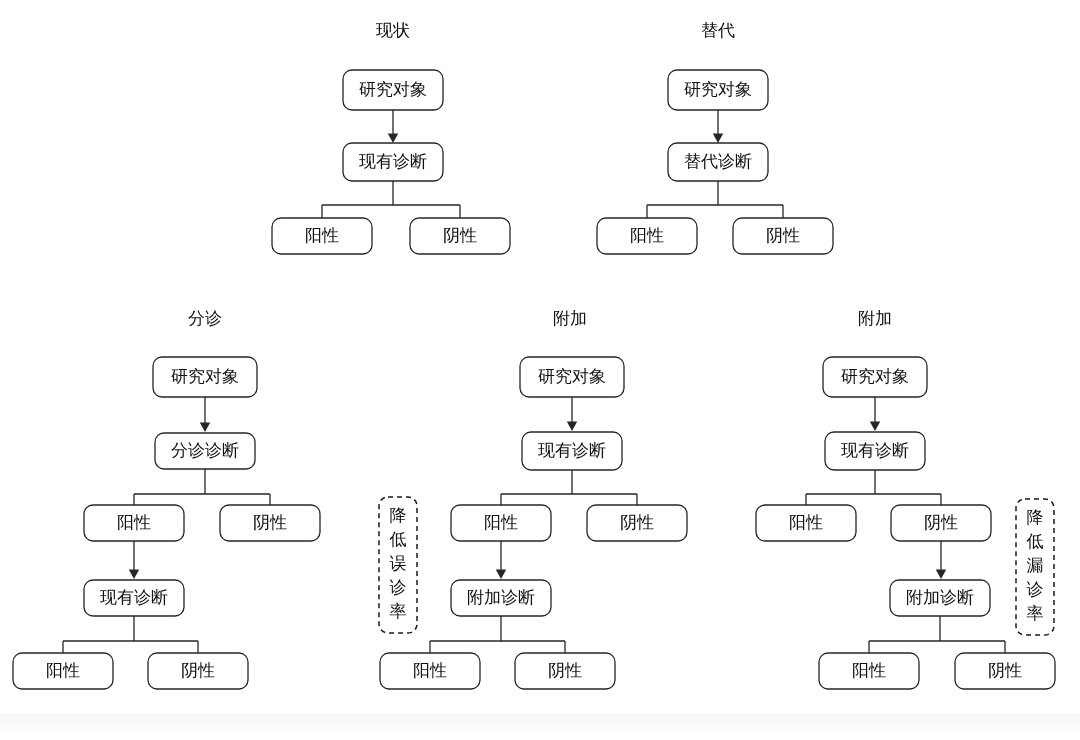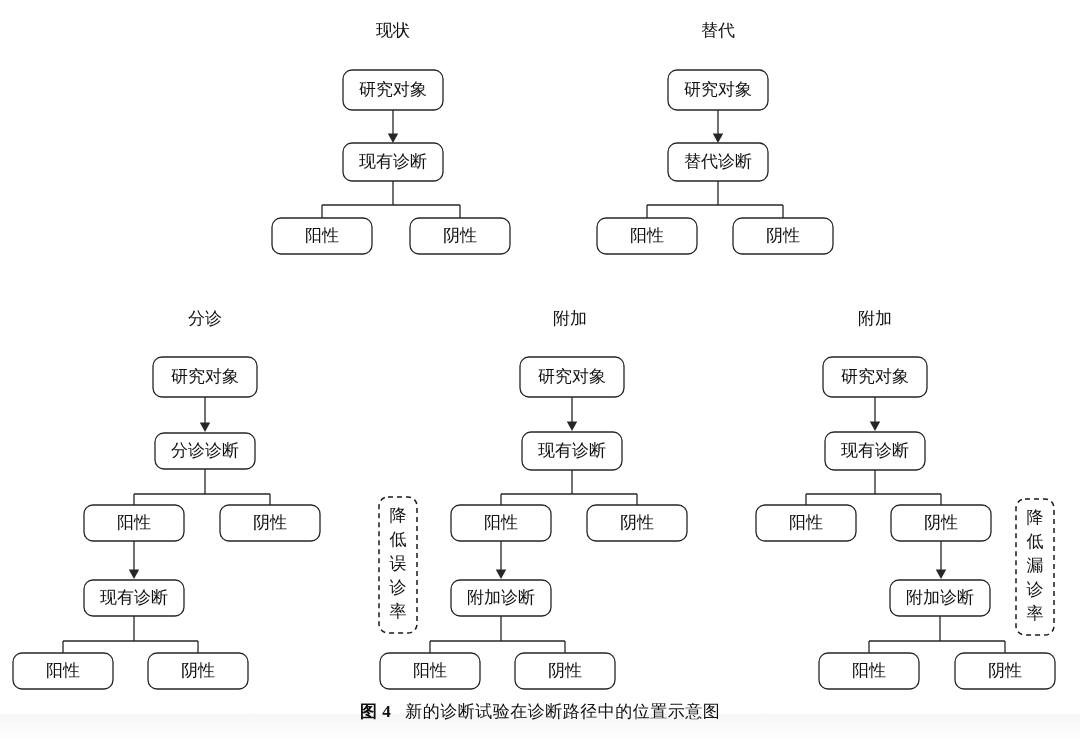--- a/index.html
+++ b/index.html
@@ -292,16 +292,13 @@
           <rect x="1016" y="499" width="38" height="136" rx="9" ry="9" class="side-note-rect"></rect>
           <text x="1035" y="519" class="side-note-char">降</text>
           <text x="1035" y="543" class="side-note-char">低</text>
           <text x="1035" y="567" class="side-note-char">漏</text>
           <text x="1035" y="591" class="side-note-char">诊</text>
           <text x="1035" y="615" class="side-note-char">率</text>
         </g>
       </g>
     </svg>
   <div class="watermark-band"></div>
-  <div id="caption">
-    <span class="caption-number">图 4</span><span class="caption-body">新的诊断试验在诊断路径中的位置示意图</span>
-  </div>
 </div>
 
 </body></html>

